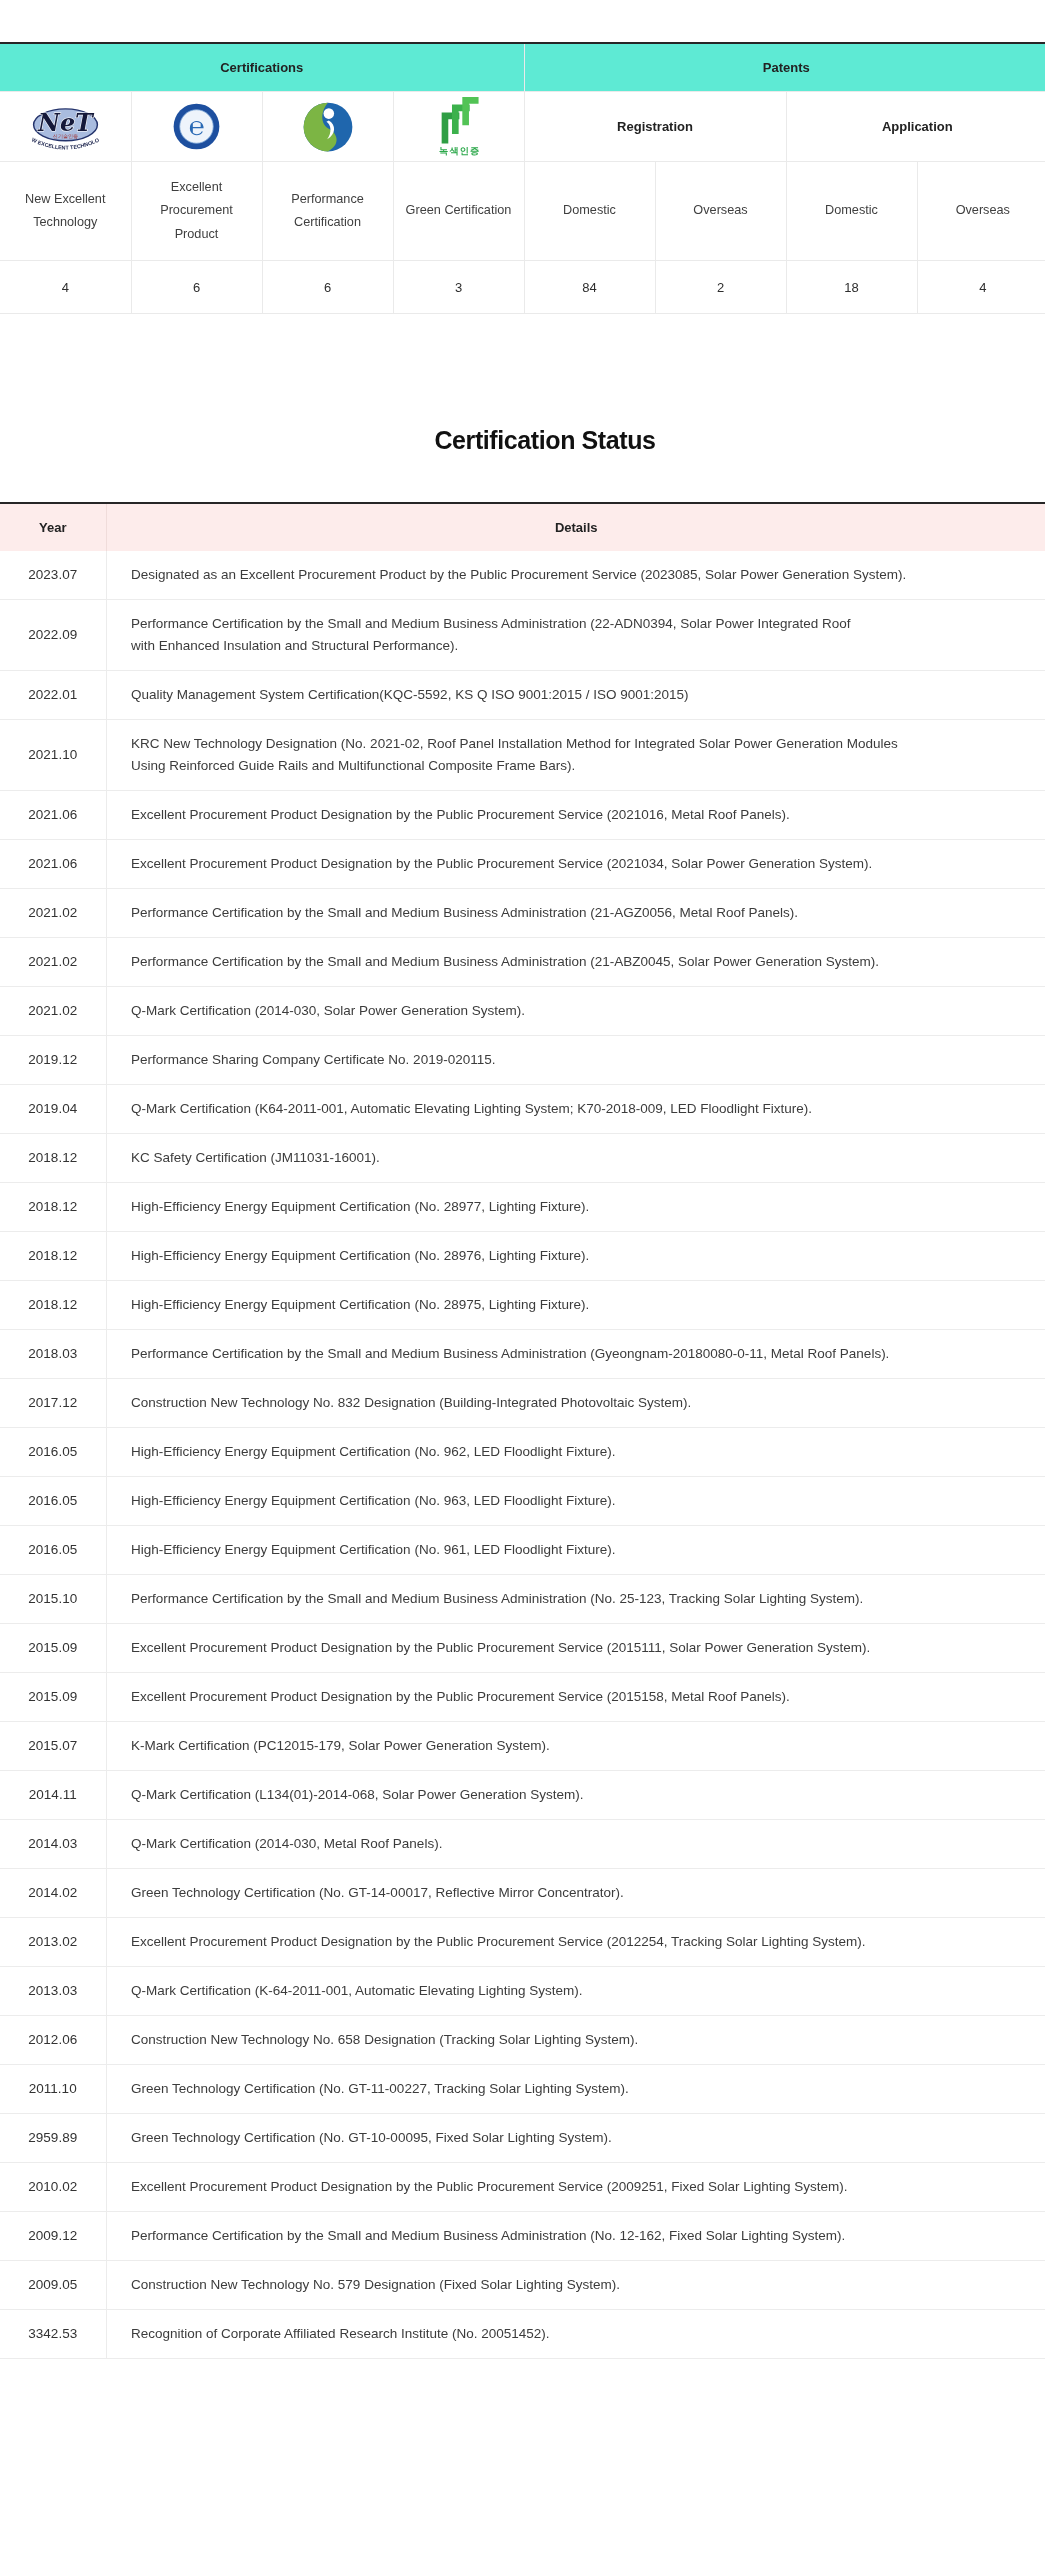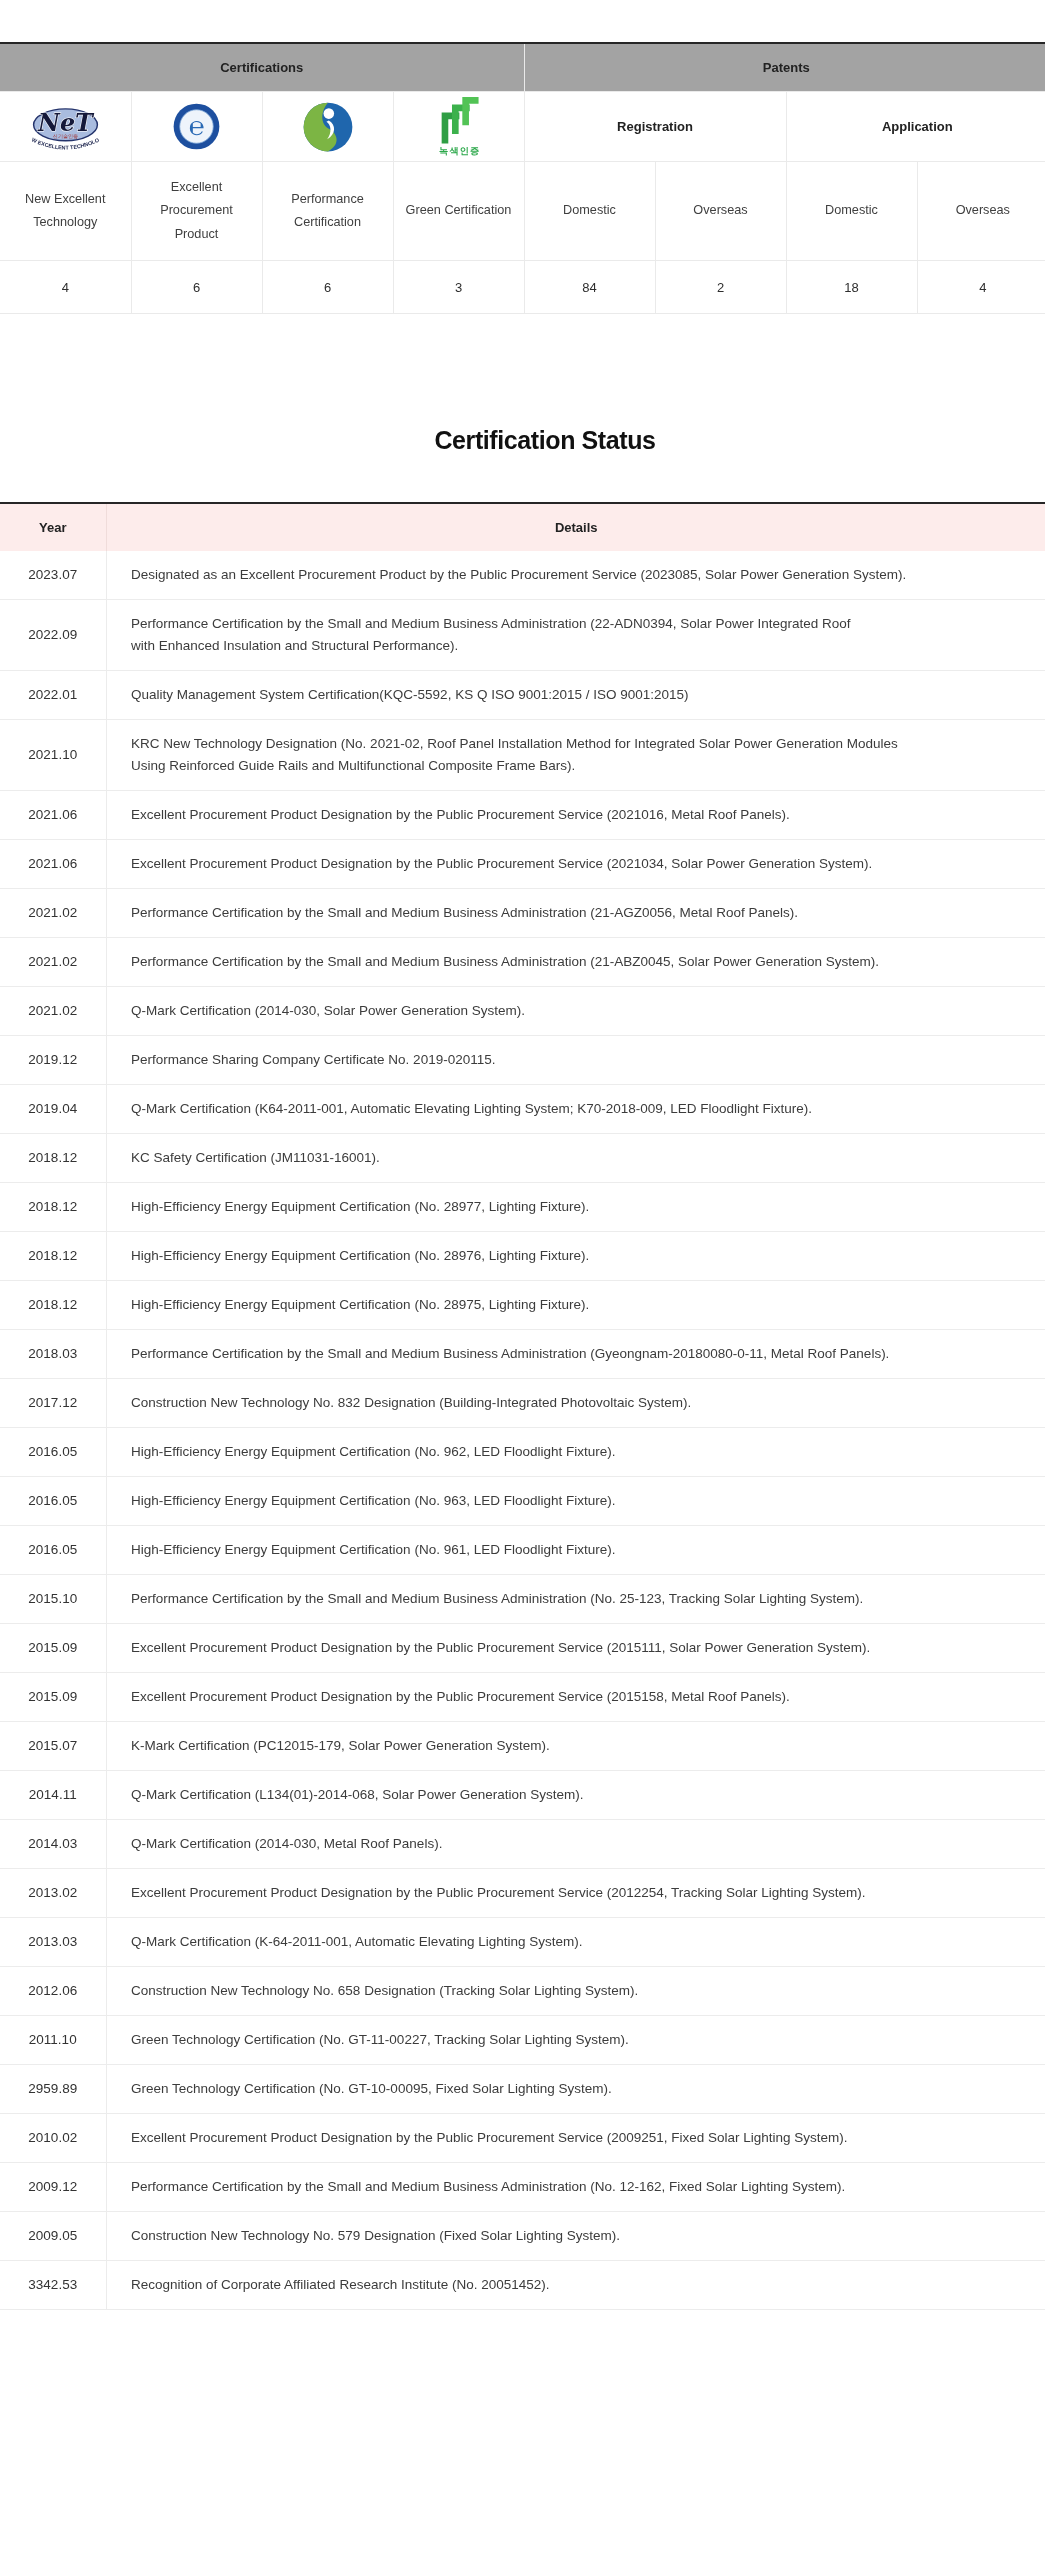--- a/index.html
+++ b/index.html
@@ -32,21 +32,21 @@
   .ov-table{margin-top:42px;border-top:2.5px solid #262626;border-bottom:0.8px solid #eaeaea;}
   .ov-table th,.ov-table td{
     border-right:0.8px solid #eaeaea;
     border-bottom:0.8px solid #eaeaea;
     text-align:center;
     vertical-align:middle;
     padding:0;
   }
   .ov-table tr>*:last-child{border-right:none;}
   .ov-table .head th{
-    background:#a3a3a3;
+    background:#5eead4;
     height:47px;
     font-size:13px;
     font-weight:600;
     color:#222;
   }
   .logo-row td{height:69px;}
   .group-cell{font-size:13px;font-weight:700;color:#222;}
   .label-row td{
     height:98px;
     font-size:12.7px;
@@ -352,20 +352,26 @@
             <div class="detail-line">Q-Mark Certification (L134(01)-2014-068, Solar Power Generation System).</div>
           </td>
         </tr>
         <tr>
           <td class="year-cell">2014.03</td>
           <td class="details-cell">
             <div class="detail-line">Q-Mark Certification (2014-030, Metal Roof Panels).</div>
           </td>
         </tr>
         <tr>
+          <td class="year-cell">2014.02</td>
+          <td class="details-cell">
+            <div class="detail-line">Green Technology Certification (No. GT-14-00017, Reflective Mirror Concentrator).</div>
+          </td>
+        </tr>
+        <tr>
           <td class="year-cell">2013.02</td>
           <td class="details-cell">
             <div class="detail-line">Excellent Procurement Product Designation by the Public Procurement Service (2012254, Tracking Solar Lighting System).</div>
           </td>
         </tr>
         <tr>
           <td class="year-cell">2013.03</td>
           <td class="details-cell">
             <div class="detail-line">Q-Mark Certification (K-64-2011-001, Automatic Elevating Lighting System).</div>
           </td>

